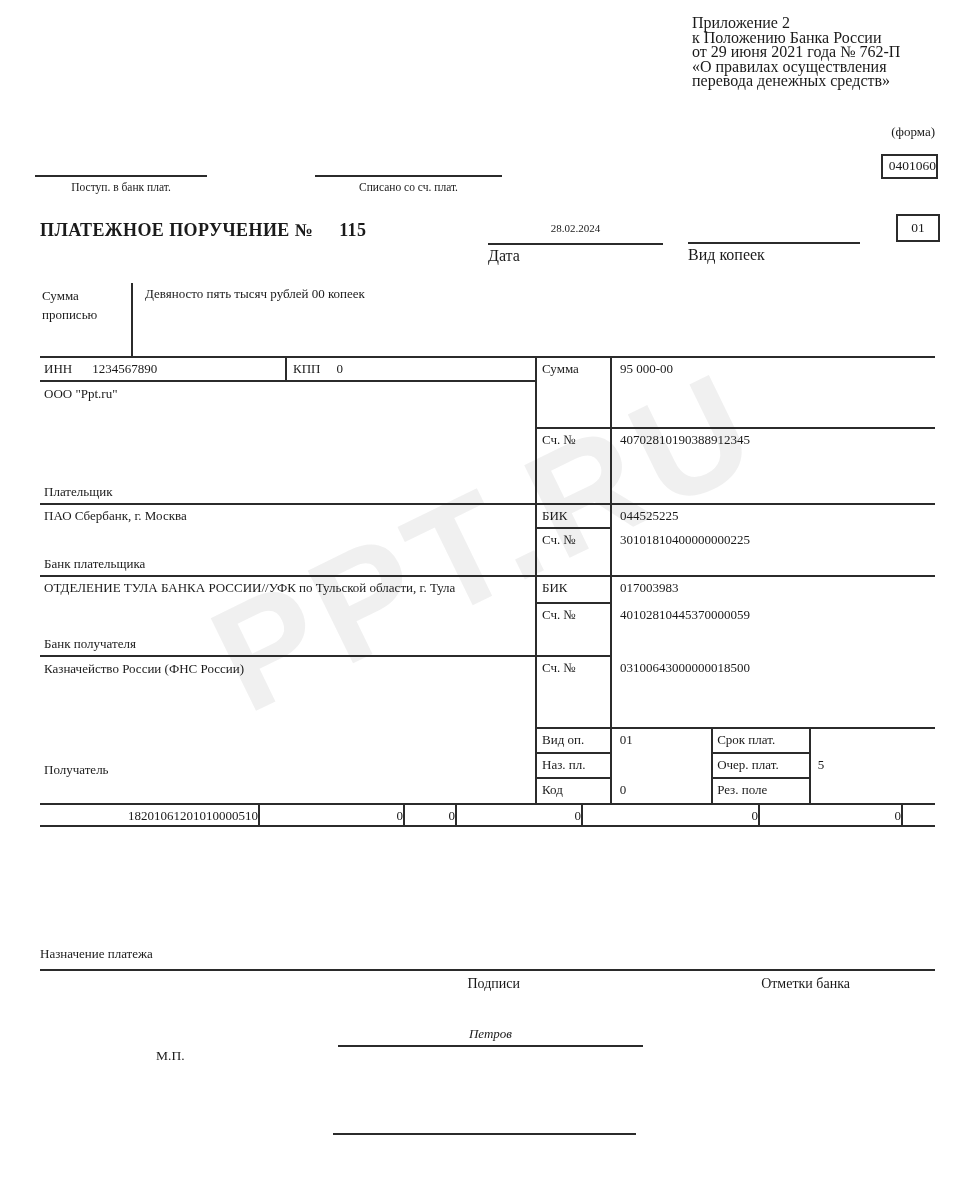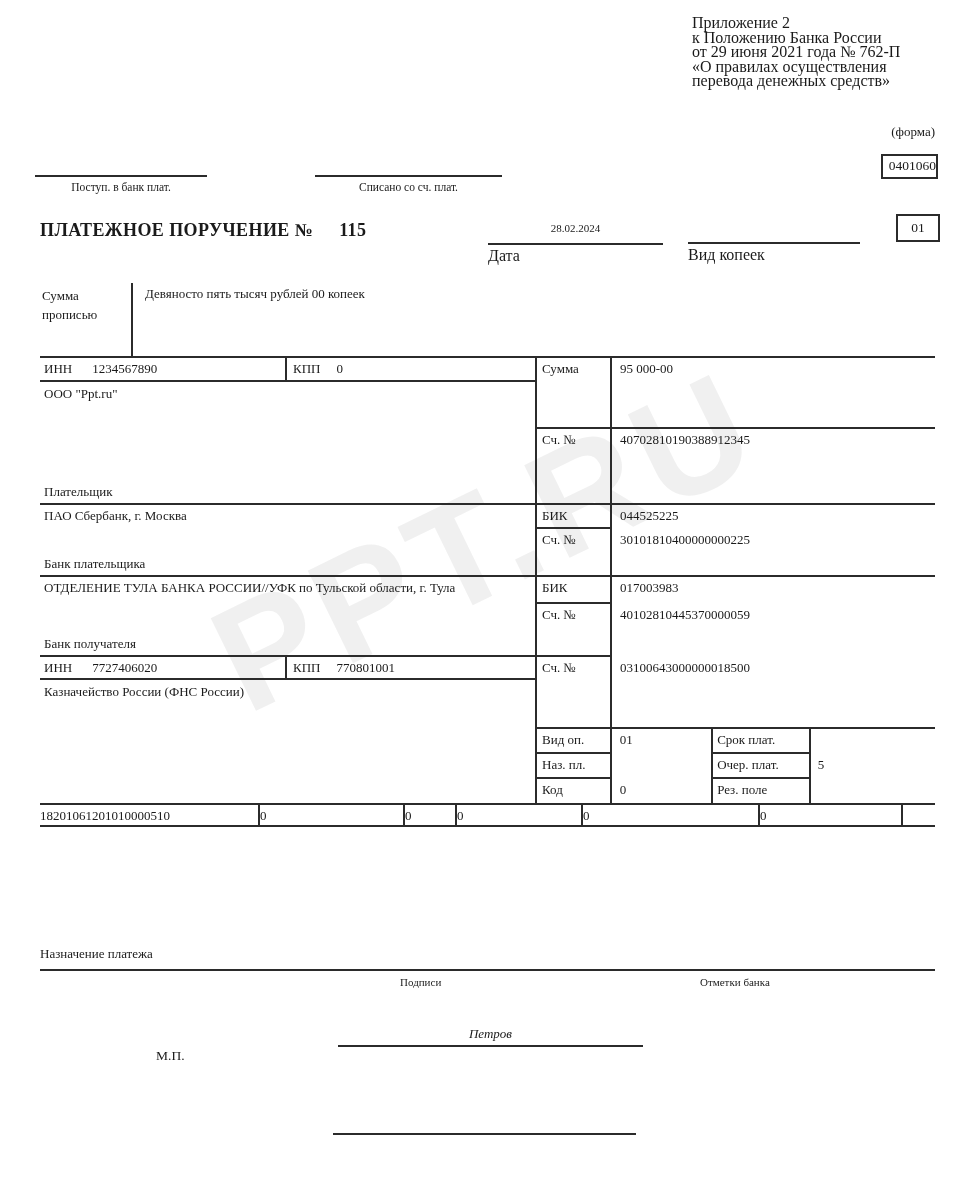--- a/index.html
+++ b/index.html
@@ -87,28 +87,28 @@
   .r1{height:71px;} .r2{height:76px;} .r3{height:24px;} .r4{height:48px;}
   .r5{height:27px;} .r6{height:53px;} .r7{height:72px;}
   .r8{height:25px;} .r9{height:25px;} .r10{height:26px;}
   .lbl-bb{border-bottom:2px solid var(--ln);}
   .vc1{width:100px;padding:3px 0 0 8px;}
   .boxlbl{width:100px;border-left:2px solid var(--ln);border-right:2px solid var(--ln);padding:3px 0 0 4px;}
   .vc2{width:125px;padding:3px 0 0 7px;}
 
   
   .kbk{left:40px;top:803px;width:895px;height:24px;border-top:2px solid var(--ln);border-bottom:2px solid var(--ln);display:flex;font-size:13px;}
-  .kbk .c{border-right:2px solid var(--ln);text-align:left;padding-top:3px;}
+  .kbk .c{border-right:2px solid var(--ln);text-align:right;padding-top:3px;}
   .kbk .c:last-child{border-right:none;}
   .k1{width:220px;} .k2{width:145px;} .k3{width:52px;} .k4{width:126px;}
   .k5{width:177px;} .k6{width:143px;} .k7{flex:1;}
 
   
   .purpose{left:40px;top:946px;width:895px;border-bottom:2px solid var(--ln);padding-bottom:7px;font-size:13px;}
-  .sig-cap{top:976px;font-size:11px;text-align:left;}
+  .sig-cap{top:976px;font-size:14px;text-align:right;}
   .sigs{left:400px;width:120px;}
   .marks{left:700px;width:150px;}
   .sig1{left:338px;top:1026px;width:305px;border-bottom:2px solid var(--ln);text-align:center;font-style:italic;font-size:13px;padding-bottom:3px;}
   .mp{left:156px;top:1048px;font-size:13.5px;}
   .sig2{left:333px;top:1117px;width:303px;height:18px;border-bottom:2px solid var(--ln);}
 </style>
 </head>
 <body>
 
 <div class="page">
@@ -171,30 +171,23 @@
         <div>Плательщик</div>
       </div>
       <div class="l3 bb vstack">
         <div>ПАО Сбербанк, г. Москва</div>
         <div>Банк плательщика</div>
       </div>
       <div class="l4 bb vstack">
         <div>ОТДЕЛЕНИЕ ТУЛА БАНКА РОССИИ//УФК по Тульской области, г. Тула</div>
         <div>Банк получателя</div>
       </div>
-      <div class="l5 bb">
-        <div class="innc">
-          <span>ИНН</span><span class="v">7727406020</span>
-        </div>
-        <div class="kppc">
-          <span>КПП</span><span class="v">770801001</span>
-        </div>
-      </div>
       <div class="l6 vstack">
         <div>Казначейство России (ФНС России)</div>
+        <div>Получатель</div>
       </div>
     </div>
 
     <div class="mt-right">
       <div class="rrow r1 bb">
         <div class="rl">Сумма</div>
         <div class="rv">95 000-00</div>
       </div>
       <div class="rrow r2 bb">
         <div class="rl">Сч. №</div>

